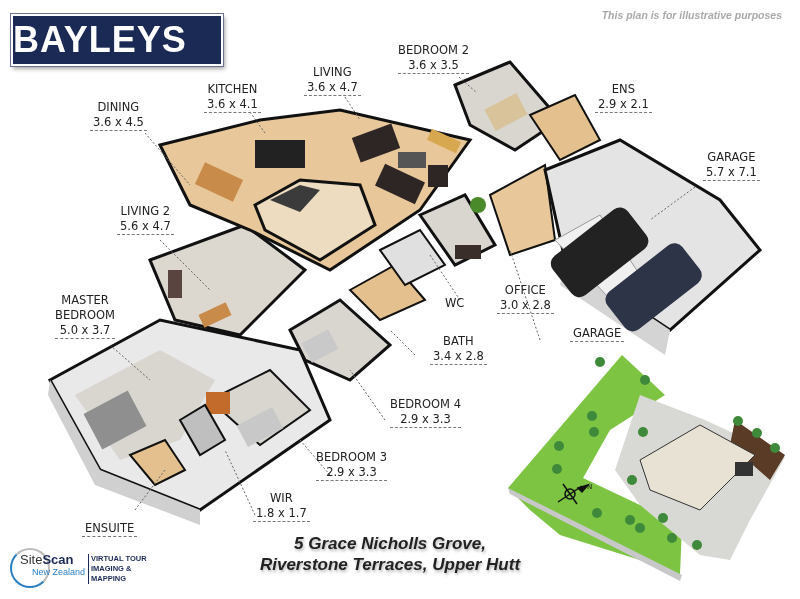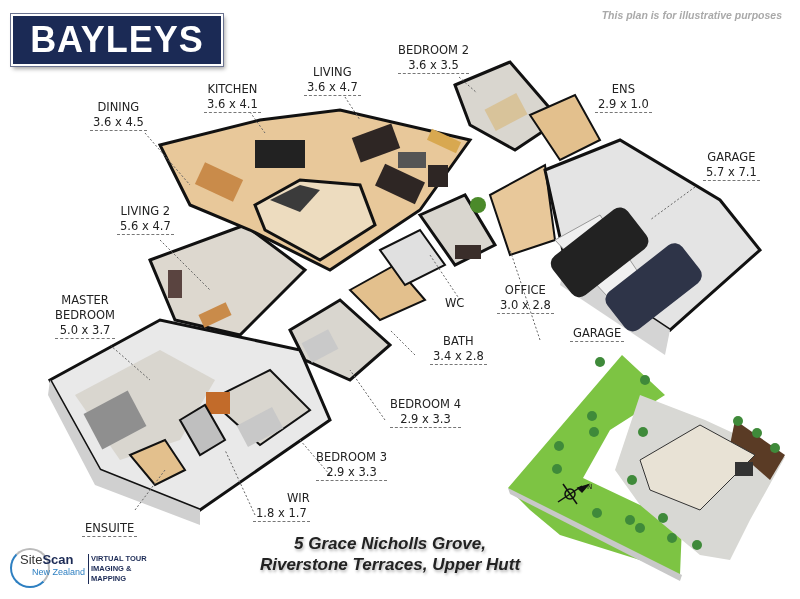--- a/index.html
+++ b/index.html
@@ -1,17 +1,17 @@
 <!DOCTYPE html>
 <html><head>
 <meta charset="utf-8">
 <style>
   html, body { margin:0; padding:0; }
   body { width:800px; height:599px; background:#ffffff; position:relative; overflow:hidden; font-family:"DejaVu Sans", sans-serif; }
-  .logo { position:absolute; left:11px; top:14px; width:208px; height:48px; background:#1b2a55; border:2px solid #fff; outline:1px solid #6b7390; box-shadow:2px 3px 4px rgba(0,0,0,0.35); display:flex; align-items:center; justify-content:center; }
+  .logo { position:absolute; left:11px; top:14px; width:208px; height:48px; background:#1b2a55; border:2px solid #fff; outline:1px solid #6b7390; box-shadow:2px 3px 4px rgba(0,0,0,0.35); display:flex; align-items:center; justify-content:flex-start; }
   .logo span { color:#fff; font-family:"Liberation Sans", sans-serif; font-weight:bold; font-size:36px; letter-spacing:1px; }
   .disclaimer { position:absolute; right:18px; top:9px; width:200px; text-align:right; color:#a9a9a9; font-family:"Liberation Sans", sans-serif; font-style:italic; font-weight:bold; font-size:10.5px; line-height:13px; }
   .plan { position:absolute; left:0; top:0; width:800px; height:599px; }
   .label { position:absolute; color:#222; font-family:"DejaVu Sans", sans-serif; font-size:11.5px; text-align:center; line-height:15px; white-space:nowrap; }
   .label .dim { display:block; border-bottom:1px dashed #777; padding:0 3px; }
   .address { position:absolute; left:240px; top:533px; width:300px; text-align:center; font-family:"Liberation Sans", sans-serif; font-weight:bold; font-style:italic; font-size:17px; line-height:21px; color:#222; text-shadow:1px 2px 3px rgba(0,0,0,0.3); }
   .sitescan { position:absolute; left:8px; top:548px; width:160px; height:40px; }
   .sitescan .arc { position:absolute; left:2px; top:0px; width:36px; height:36px; border:2px solid #bbb; border-left-color:#2d7fc1; border-bottom-color:#2d7fc1; border-radius:50%; }
   .sitescan .site { position:absolute; left:12px; top:4px; font-family:"Liberation Sans", sans-serif; font-size:13px; color:#333; }
   .sitescan .site b { font-weight:bold; color:#1b2a55; }
@@ -155,21 +155,21 @@
 <div class="label" style="left:304px;top:65px;">
   <div>LIVING</div>
   <span class="dim">3.6 x 4.7</span>
 </div>
 <div class="label" style="left:398px;top:43px;">
   <div>BEDROOM 2</div>
   <span class="dim">3.6 x 3.5</span>
 </div>
 <div class="label" style="left:595px;top:82px;">
   <div>ENS</div>
-  <span class="dim">2.9 x 1.0</span>
+  <span class="dim">2.9 x 2.1</span>
 </div>
 <div class="label" style="left:703px;top:150px;">
   <div>GARAGE</div>
   <span class="dim">5.7 x 7.1</span>
 </div>
 <div class="label" style="left:117px;top:204px;">
   <div>LIVING 2</div>
   <span class="dim">5.6 x 4.7</span>
 </div>
 <div class="label" style="left:55px;top:293px;">
@@ -192,21 +192,21 @@
   <span class="dim">3.4 x 2.8</span>
 </div>
 <div class="label" style="left:390px;top:397px;">
   <div>BEDROOM 4</div>
   <span class="dim">2.9 x 3.3</span>
 </div>
 <div class="label" style="left:316px;top:450px;">
   <div>BEDROOM 3</div>
   <span class="dim">2.9 x 3.3</span>
 </div>
-<div class="label" style="left:253px;top:491px;text-align:right;">
+<div class="label" style="left:253px;top:491px;">
   <div>WIR</div>
   <span class="dim">1.8 x 1.7</span>
 </div>
 <div class="label" style="left:82px;top:497px;margin-top:24px;">
   <span class="dim">ENSUITE</span>
 </div>
 
 <div class="address">
   <div>5 Grace Nicholls Grove,</div>
   <div>Riverstone Terraces, Upper Hutt</div>

